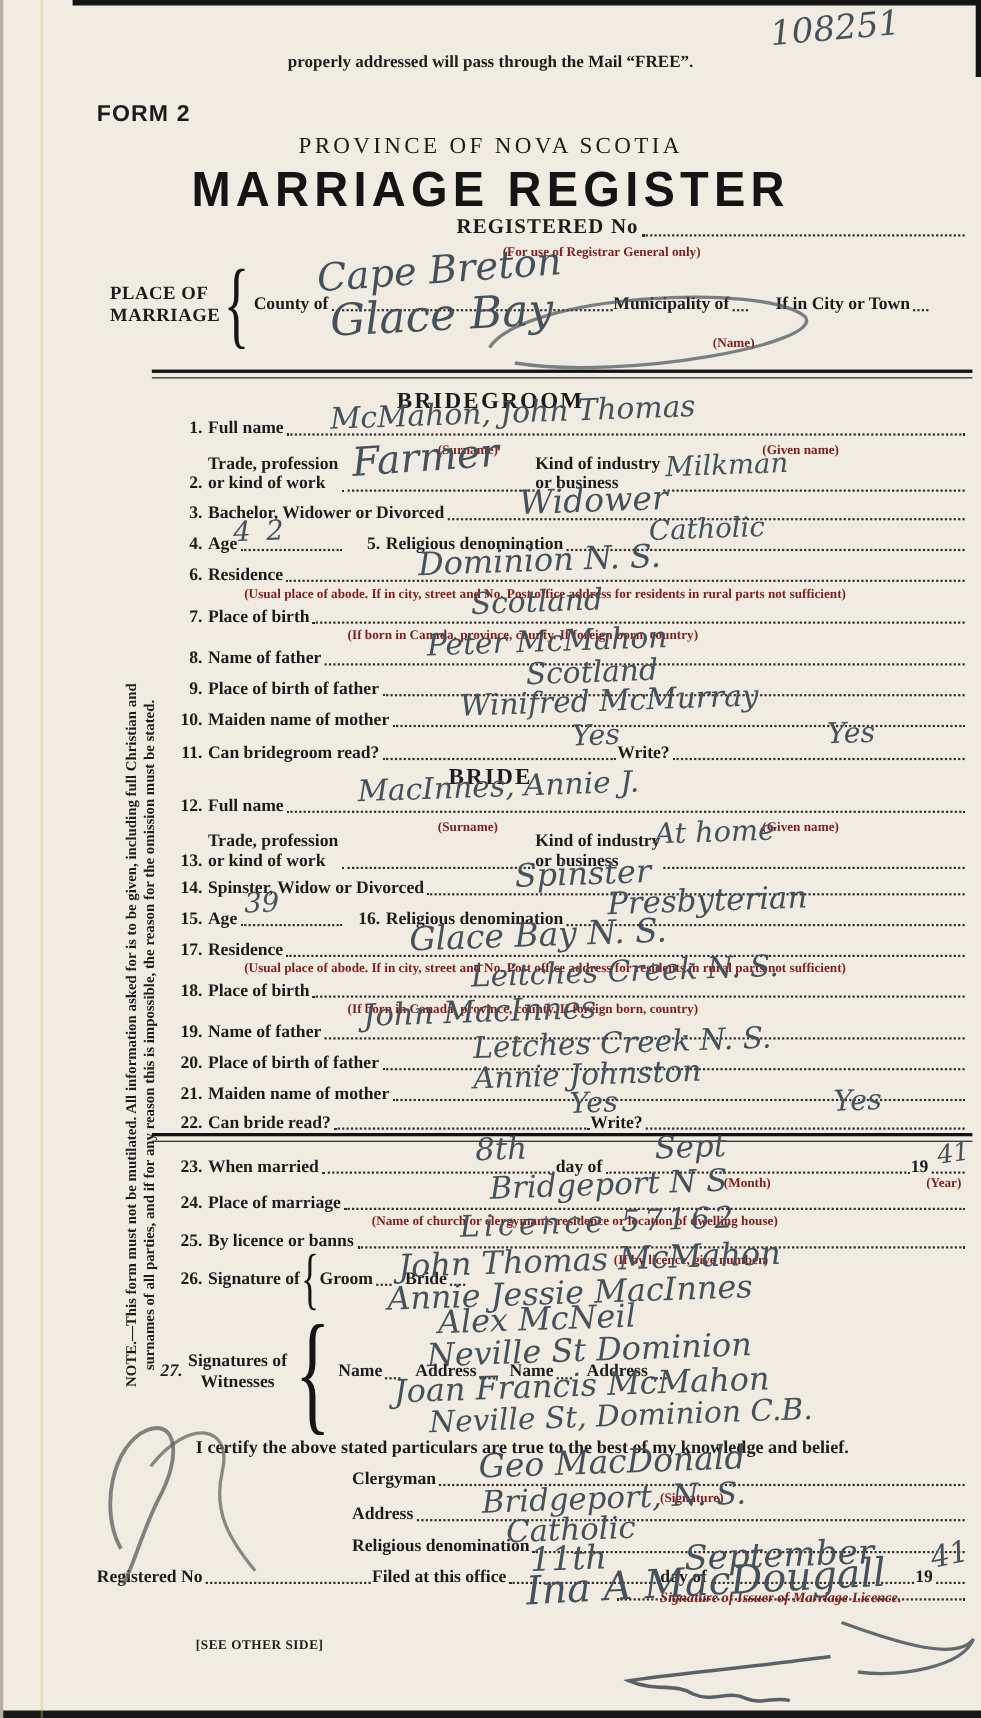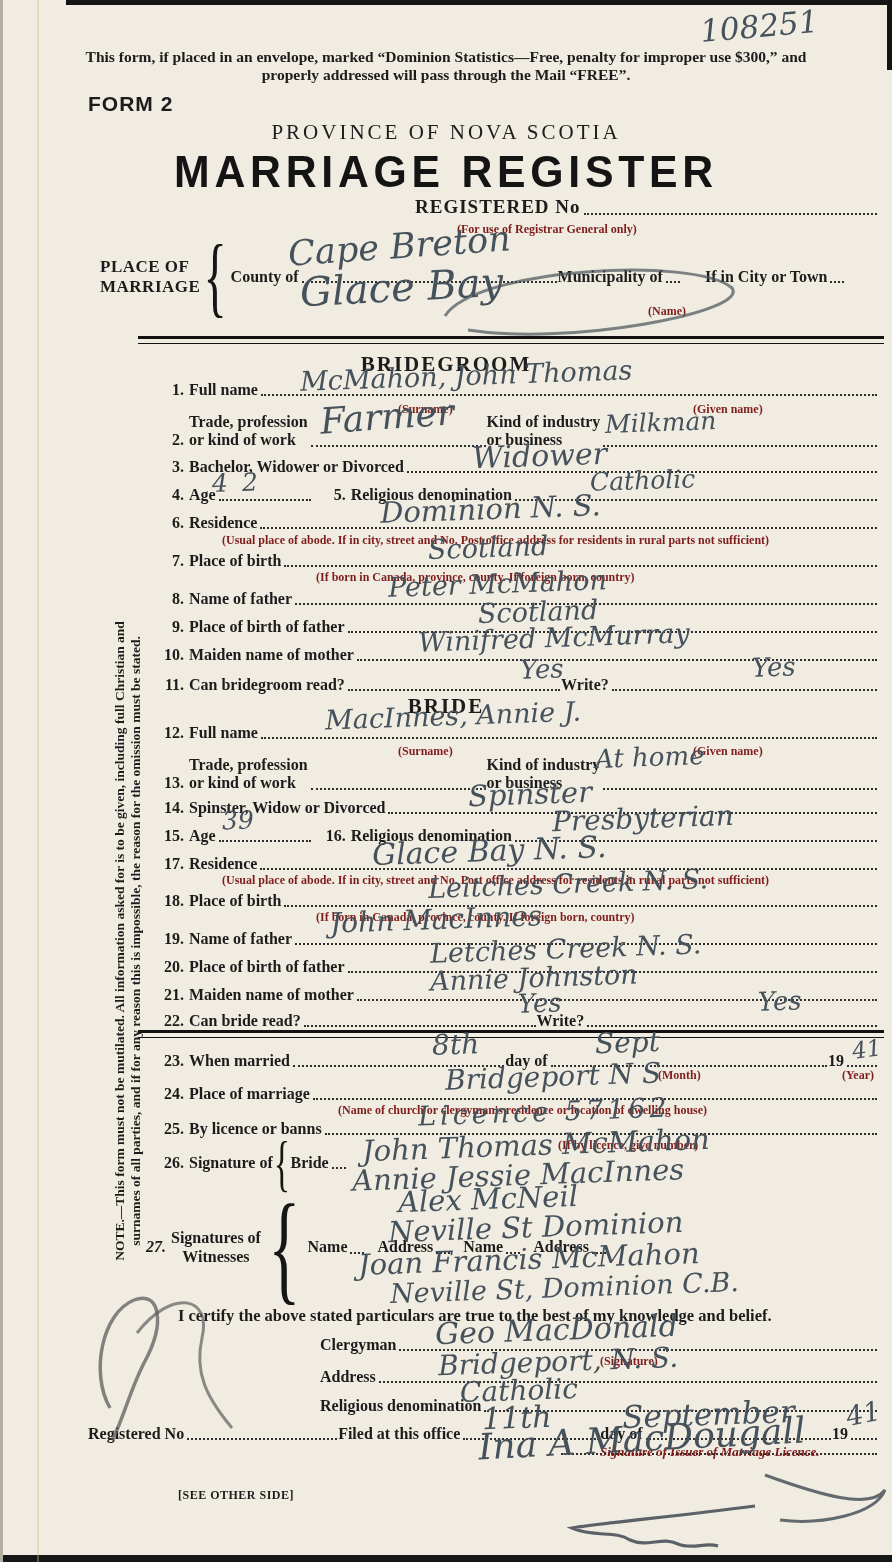--- a/index.html
+++ b/index.html
@@ -32,21 +32,20 @@
 
   <div class="edge-top"></div>
   <div class="edge-right"></div>
   <div class="edge-bottom"></div>
   <div class="edge-left"></div>
   <div class="crease"></div>
 
   <div class="hw" style="top:8px;left:700px;font-size:31px;transform:rotate(-5deg);">108251</div>
 
   <div class="head" style="top:48px;font-size:15.5px;">
-    <div>This form, if placed in an envelope, marked “Dominion Statistics—Free, penalty for improper use $300,” and</div>
     <div>properly addressed will pass through the Mail “FREE”.</div>
   </div>
 
   <div style="position:absolute;top:92px;left:88px;font-family:'Liberation Sans',sans-serif;font-weight:bold;font-size:21px;letter-spacing:1px;">FORM 2</div>
 
   <div class="head" style="top:120px;font-size:21px;letter-spacing:3px;font-weight:normal;">PROVINCE OF NOVA SCOTIA</div>
 
   <div class="head" style="top:146px;font-family:'Liberation Sans',sans-serif;font-size:45px;letter-spacing:5px;transform:scaleX(.95);color:#141414;">MARRIAGE REGISTER</div>
 
   <div class="r" style="top:196px;left:415px;right:14px;">
@@ -297,20 +296,24 @@
     <span class="d"></span>
   </div>
   <span class="sub" style="top:1138px;left:558px;">(If by licence, give number)</span>
   <div class="hw" style="top:1096px;left:418px;font-size:27px;letter-spacing:4px;">Licence 57162</div>
 
   <div class="r" style="top:1136px;left:150px;right:14px;align-items:center;">
     <span class="num">26.</span>
     <span class="lb">Signature of</span>
     <span class="brace" style="font-size:62px;">{</span>
     <div class="bracecol" style="gap:11px;">
+      <div class="bracerow">
+        <span class="lb">Groom</span>
+        <span class="d"></span>
+      </div>
       <div class="bracerow">
         <span class="lb">Bride</span>
         <span class="d"></span>
       </div>
     </div>
   </div>
   <div class="hw" style="top:1128px;left:362px;font-size:29px;">John Thomas McMahon</div>
   <div class="hw" style="top:1158px;left:352px;font-size:29px;">Annie Jessie MacInnes</div>
 
   <div class="r" style="top:1194px;left:136px;right:14px;align-items:center;">

